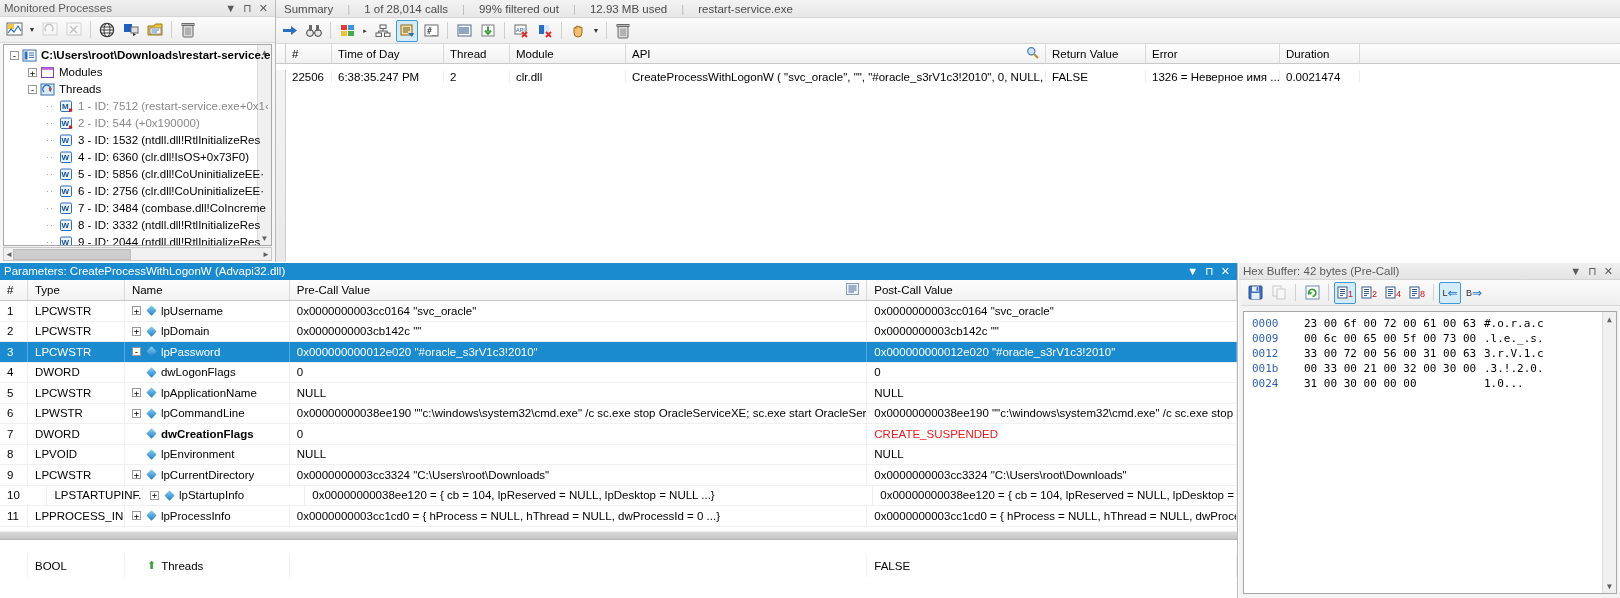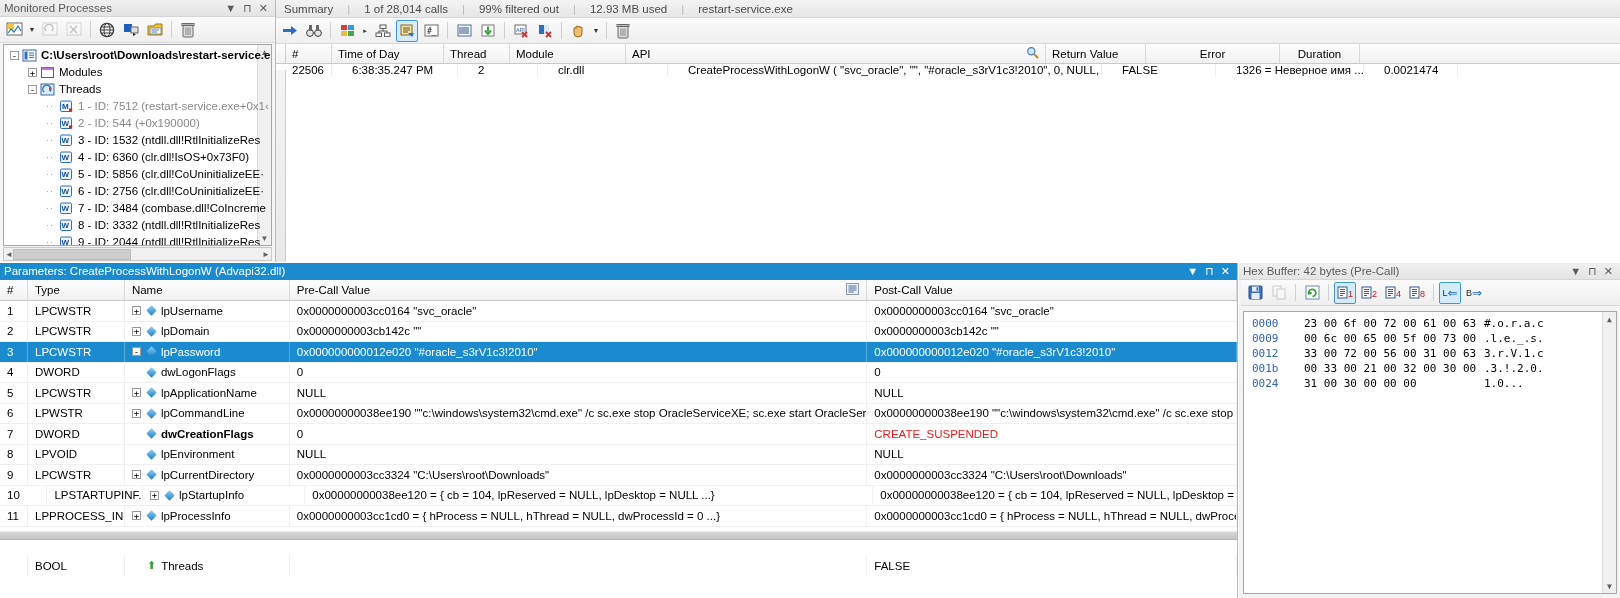--- a/index.html
+++ b/index.html
@@ -111,21 +111,21 @@
   .ghead {
     display: flex; height: 20px; align-items: stretch;
     background: linear-gradient(#fdfdfd,#f1f1f1);
     border-bottom: 1px solid #c9c9c9;
     font-size: 11.5px;
   }
   .ghead .gh {
     border-right: 1px solid #d9d9d9; padding: 0 6px;
     display: flex; align-items: center; white-space: nowrap; overflow: hidden;
   }
-  .grow { display: flex; height: 19px; align-items: flex-start; font-size: 11.5px; gap: 14px; }
+  .grow { display: flex; height: 19px; align-items: flex-end; font-size: 11.5px; }
   .grow .gc {
     border-right: 1px solid #ededed; padding: 0 6px;
     display: flex; align-items: center; white-space: nowrap; overflow: hidden;
   }
   .grow.sel { background: #ffffff; }
   .grid-left-strip {
     position: absolute; left: 0; top: 26px; width: 10px; bottom: 0;
     background: linear-gradient(#f4f4f4,#e9e9e9); border-right: 1px solid #cdcdcd;
   }
 
@@ -498,24 +498,24 @@
             <div class="gh" style="width: 420px;">
               <span style="flex: 1 1 auto;">API</span>
               <span><svg width="13" height="13" viewBox="0 0 13 13">
                   <circle cx="5.3" cy="5.3" r="3.6" fill="#cfe4f5" stroke="#4a7fb5" stroke-width="1.2"></circle>
                   <path d="M8.2 8.2 L12 12" stroke="#c08a20" stroke-width="2"></path>
                 </svg></span>
             </div>
             <div class="gh" style="width: 100px;">
               <span>Return Value</span>
             </div>
-            <div class="gh" style="width: 134px; justify-content: center;">
+            <div class="gh" style="width: 134px;">
               <span>Error</span>
             </div>
-            <div class="gh" style="width: 80px; justify-content: center;">
+            <div class="gh" style="width: 80px;">
               <span>Duration</span>
             </div>
           </div>
         <div id="calls-rows">
             <div class="grow sel">
               <div class="gc" style="width: 46px;">22506</div>
               <div class="gc" style="width: 112px;">6:38:35.247 PM</div>
               <div class="gc" style="width: 66px;">2</div>
               <div class="gc" style="width: 116px;">clr.dll</div>
               <div class="gc" style="width: 420px;">CreateProcessWithLogonW ( "svc_oracle", "", "#oracle_s3rV1c3!2010", 0, NULL, ""c:\win...</div>

